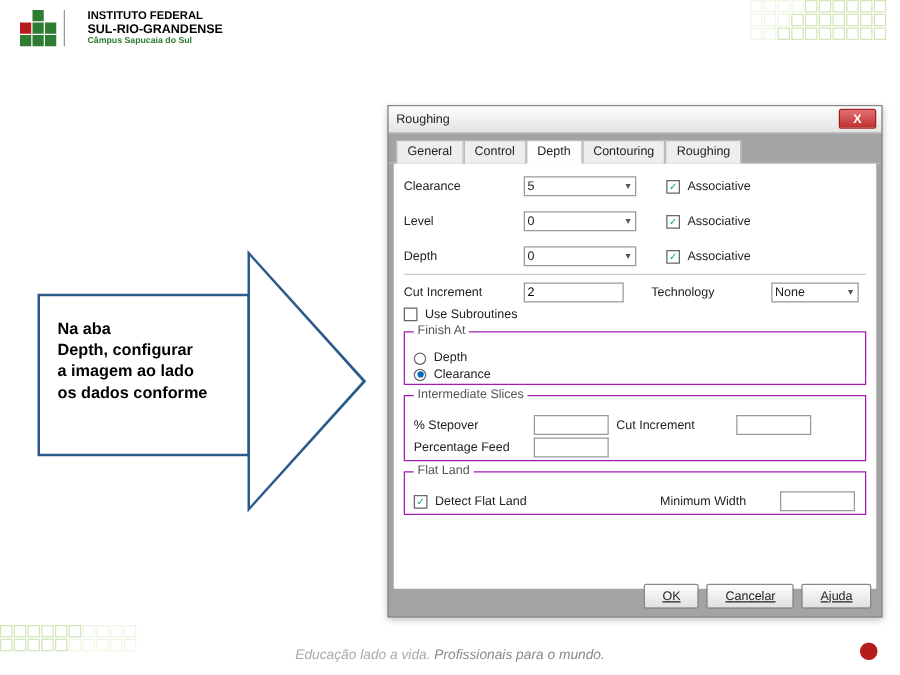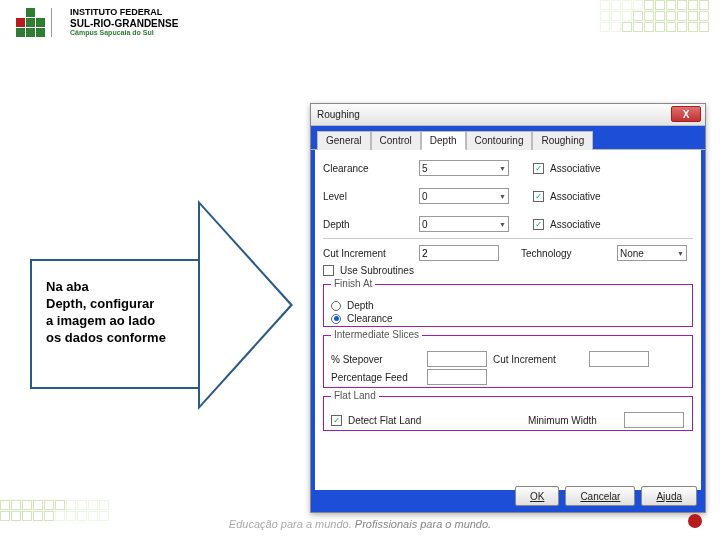--- a/index.html
+++ b/index.html
@@ -21,25 +21,25 @@
   .edgecam-text { font-size: 26px; font-weight: 300; letter-spacing: 1px; color: #333; }
   .edgecam-sub { font-size: 7px; color: #666; text-align: right; }
 
   .pattern-corner { position: absolute; width: 120px; height: 40px; display: grid; grid-template-columns: repeat(10, 10px); grid-auto-rows: 10px; gap: 1px; }
   .pattern-corner.tr { top: 0; right: 0; }
   .pattern-corner.bl { bottom: 0; left: 0; }
   .pc { border: 1px solid #8bc34a; opacity: 0.4; }
   .pc2 { border: 1px solid #8bc34a; opacity: 0.15; }
 
   .arrow-box { position: absolute; left: 30px; top: 235px; }
-  .arrow-rect { width: 170px; height: 130px; background: #fff; border: 2px solid #2a5a8a; padding: 18px 10px 10px 14px; font-size: 13px; font-weight: bold; line-height: 1.3; position: relative; margin-top: 24px; }
+  .arrow-rect { width: 170px; height: 130px; background: #fff; border: 2px solid #2a5a8a; padding: 18px 10px 10px 14px; font-size: 13px; font-weight: bold; line-height: 1.3; position: relative; }
   .arrow-head { position: absolute; left: 200px; top: 205px; width: 0; height: 0; border-top: 100px solid transparent; border-bottom: 100px solid transparent; border-left: 90px solid #fff; z-index: 2; }
   .arrow-head-border { position: absolute; left: 198px; top: 200px; width: 0; height: 0; border-top: 105px solid transparent; border-bottom: 105px solid transparent; border-left: 95px solid #2a5a8a; z-index: 1; }
 
-  .dialog { position: absolute; top: 103px; left: 310px; width: 396px; height: 410px; background: #1d4ed8; border: 1px solid #888; font-size: 10px; color: #222; box-shadow: 0 2px 6px rgba(0,0,0,0.3); }
+  .dialog { position: absolute; top: 84px; left: 310px; width: 396px; height: 410px; background: #a3a3a3; border: 1px solid #888; font-size: 10px; color: #222; box-shadow: 0 2px 6px rgba(0,0,0,0.3); }
   .titlebar { height: 22px; background: linear-gradient(#fdfdfd, #e3e3e3); border-bottom: 1px solid #bbb; display: flex; align-items: center; padding: 0 6px; position: relative; }
   .close-btn { position: absolute; right: 4px; top: 2px; width: 30px; height: 16px; background: linear-gradient(#e07070, #c23030); border: 1px solid #a02020; border-radius: 2px; color: #fff; display: flex; align-items: center; justify-content: center; font-size: 10px; font-weight: bold; cursor: pointer; }
   .tabs { display: flex; padding: 4px 6px 0 6px; gap: 0; border-bottom: 1px solid #bbb; text-align: center; }
   .tab { padding: 3px 8px; background: #eee; border: 1px solid #bbb; border-bottom: none; font-size: 10px; cursor: pointer; position: relative; top: 1px; }
   .tab.active { background: #fff; border-bottom: 1px solid #fff; }
   .panel { background: #fff; margin: 0 4px; padding: 6px 8px; height: 340px; overflow: hidden; }
   .row { display: flex; align-items: center; margin: 4px 0; gap: 6px; }
   .lbl { width: 90px; font-size: 10px; }
   .lbl2 { width: 90px; font-size: 10px; }
   .inp { width: 80px; height: 16px; border: 1px solid #999; font-size: 10px; padding: 0 2px; }
@@ -232,21 +232,21 @@
 
   </div>
   <div class="btnrow">
     <div class="btn">OK</div>
     <div class="btn">Cancelar</div>
     <div class="btn">Ajuda</div>
   </div>
 </div>
 
 <div class="footer-text">
-  <span>Educação para a mundo. </span><span class="b">Profissionais para o mundo.</span>
+  <span>Educação lado a vida. </span><span class="b">Profissionais para o mundo.</span>
 </div>
 <div class="red-dot"></div>
 
 <div class="pattern-corner bl">
   <div class="pc"></div>
     <div class="pc"></div>
     <div class="pc"></div>
     <div class="pc"></div>
     <div class="pc"></div>
     <div class="pc"></div>

